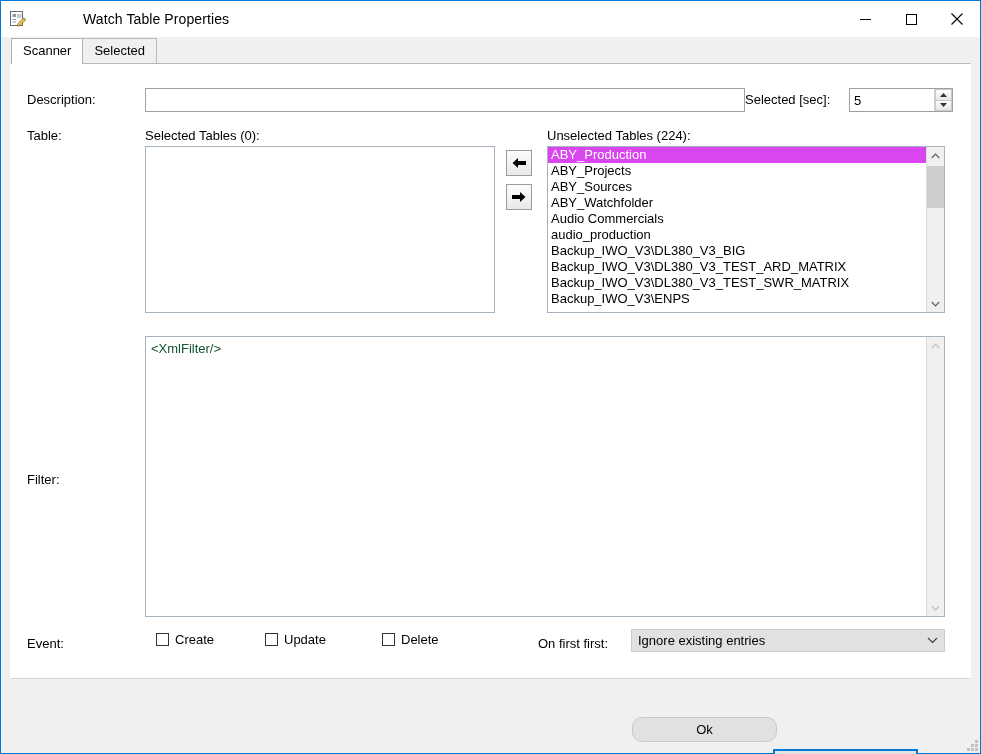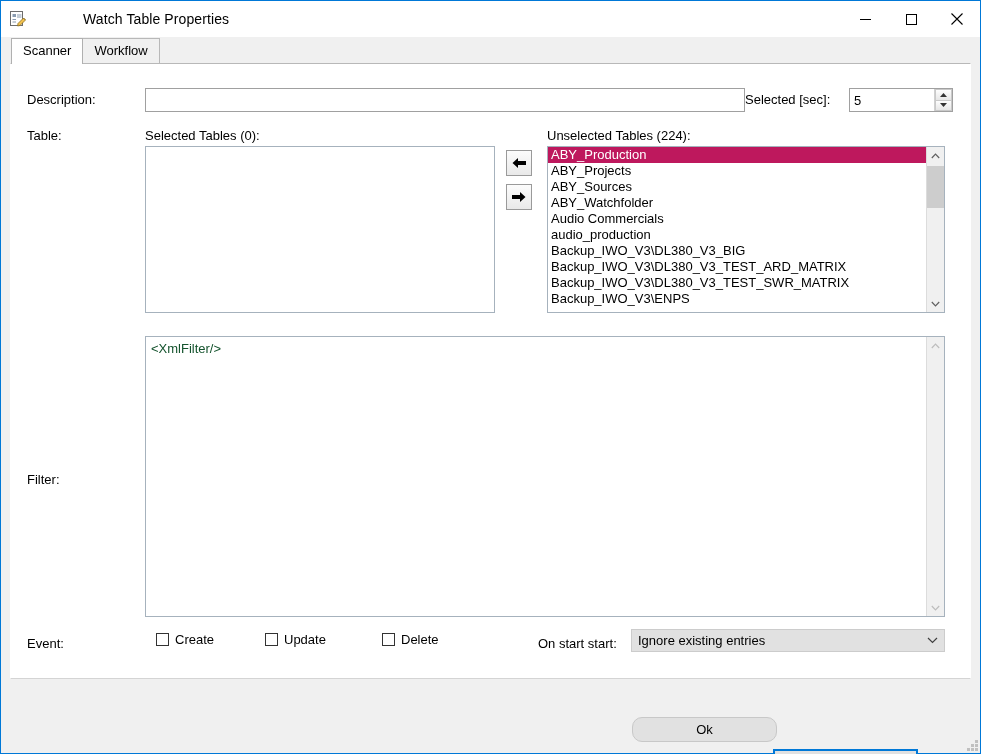--- a/index.html
+++ b/index.html
@@ -193,21 +193,21 @@
   }
   .list-items li {
     font-size: 13px;
     line-height: 16px;
     padding: 0 2px 0 3px;
     white-space: nowrap;
     color: #000;
     cursor: default;
   }
   .list-items li.sel {
-    background: #be185d;
+    background: #d946ef;
     color: #ffffff;
   }
 
   
   .vscroll {
     width: 17px;
     background: #f0f0f0;
     border-left: 1px solid #dcdcdc;
     display: flex;
     flex-direction: column;
@@ -394,21 +394,21 @@
           </svg>
       </div>
     </div>
   </div>
 
   <div id="tabstrip">
     <div class="tab active">
       <span>Scanner</span>
     </div>
     <div class="tab">
-      <span>Workflow</span>
+      <span>Selected</span>
     </div>
   </div>
 
   <div id="page">
     <div id="page-inner">
 
       <div class="lbl" style="left:16px; top:28px;">Description:</div>
       <input class="textbox" style="left: 134px; top: 24px; width: 600px; height: 24px;" type="text" value="">
 
       <div class="lbl" style="left:734px; top:28px;">Selected [sec]:</div>
@@ -503,21 +503,21 @@
       </div>
       <div class="cbwrap" style="left:254px; top:568px;">
         <span class="cbbox"></span>
         <span class="cbtext">Update</span>
       </div>
       <div class="cbwrap" style="left:371px; top:568px;">
         <span class="cbbox"></span>
         <span class="cbtext">Delete</span>
       </div>
 
-      <div class="lbl" style="left:527px; top:572px;">On start start:</div>
+      <div class="lbl" style="left:527px; top:572px;">On first first:</div>
       <div class="combo" style="left:620px; top:565px; width:314px; height:23px;">
         <span class="cval">Ignore existing entries</span>
         <span class="carrow">
           <svg width="11" height="7" viewBox="0 0 11 7">
               <path d="M1 1 L5.5 5.5 L10 1" fill="none" stroke="#404040" stroke-width="1.2"></path>
             </svg>
         </span>
       </div>
 
     </div>

